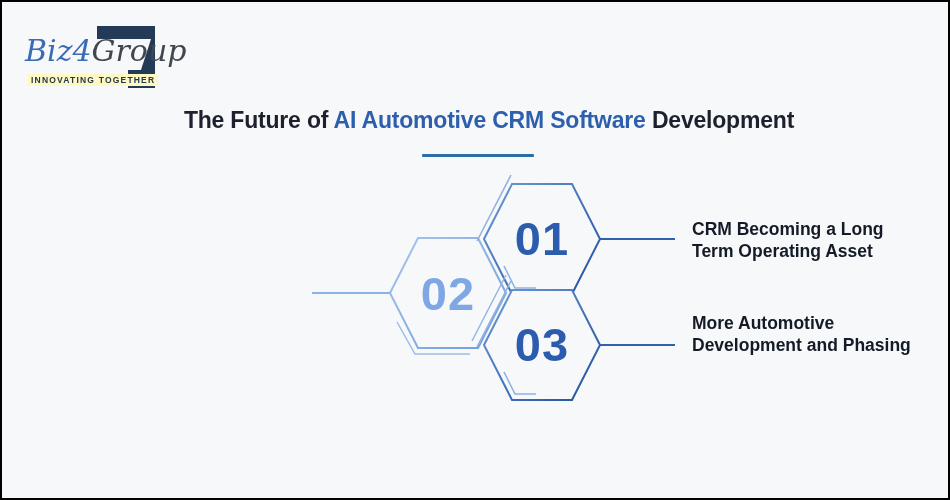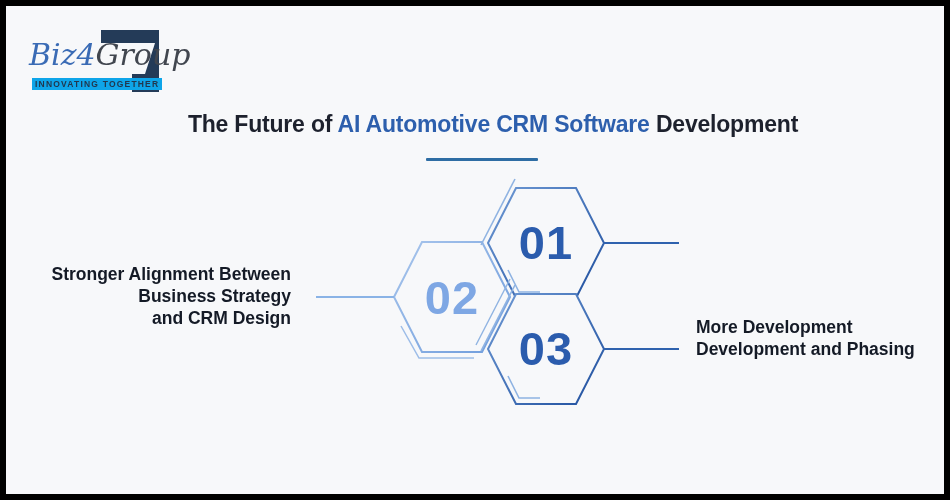--- a/index.html
+++ b/index.html
@@ -7,21 +7,21 @@
     width: 950px; height: 500px;
     background: #f7f8fa;
     font-family: "Liberation Sans", sans-serif;
     overflow: hidden;
     position: relative;
   }
   .canvas {
     position: absolute; inset: 0;
     width: 950px; height: 500px;
     background: #f7f8fa;
-    border: 6px solid #000000;
+    border: 2px solid #000000;
     box-sizing: border-box;
   }
 
   
   .logo { position: absolute; left: 20px; top: 15px; width: 160px; height: 78px; }
   .logo .navy-rect { position: absolute; background: #243b58; }
   .logo .bar-top   { left: 75px; top: 9px;  width: 58px; height: 20px; }
   .logo .bar-right { left: 114px; top: 9px; width: 19px; height: 53px; }
   .logo .bar-foot  { left: 106px; top: 51px; width: 27px; height: 20px; }
   .logo .white-band {
@@ -30,21 +30,21 @@
   }
   .logo .brand {
     position: absolute; left: 3px; top: 17px;
     font-family: "DejaVu Serif", serif; font-style: italic;
     font-size: 30px; line-height: 34px; white-space: nowrap;
   }
   .brand .p1, .brand .p2 { color: #3a6bb5; }
   .brand .p3 { color: #41464f; }
   .logo .tagline {
     position: absolute; left: 6px; top: 57px;
-    background: #0ea5e9; padding: 1px 3px;
+    background: #fef9c3; padding: 1px 3px;
     font-size: 8.5px; font-weight: bold; letter-spacing: 1.2px;
     color: #22374e; white-space: nowrap;
   }
 
   
   .title {
     position: absolute; left: 0; top: 105px; width: 950px;
     text-align: center;
     font-size: 23px; font-weight: bold; letter-spacing: -0.2px;
     color: #1d212d; white-space: nowrap; margin-left: 12px;
@@ -126,25 +126,24 @@
       <line x1="504" y1="273" x2="470" y2="339" stroke="#8fb3e2" stroke-width="1.4"></line>
       <polyline points="502,370 513,392 534,392" fill="none" stroke="#8fb3e2" stroke-width="1.6"></polyline>
       <text x="540" y="359" text-anchor="middle" class="hex-number" fill="#2b5cad">03</text>
     </g>
 
     <line x1="598" y1="237" x2="673" y2="237" stroke="#2f62ae" stroke-width="1.8"></line>
     <line x1="310" y1="291" x2="388" y2="291" stroke="#8ab3e6" stroke-width="1.8"></line>
     <line x1="598" y1="343" x2="673" y2="343" stroke="#2f62ae" stroke-width="1.8"></line>
   </svg>
 
-
-  <div id="label-02" class="node-label left-side">
-    <div>Stronger Alignment Between</div>
-    <div>Business Strategy</div>
-    <div>and CRM Design</div>
+  <div id="label-01" class="node-label right-side">
+    <div>CRM Becoming a Long</div>
+    <div>Term Operating Asset</div>
   </div>
 
+
   <div id="label-03" class="node-label right-side">
-    <div>More Development</div>
+    <div>More Automotive</div>
     <div>Development and Phasing</div>
   </div>
 
 </div>
 
 </body></html>

